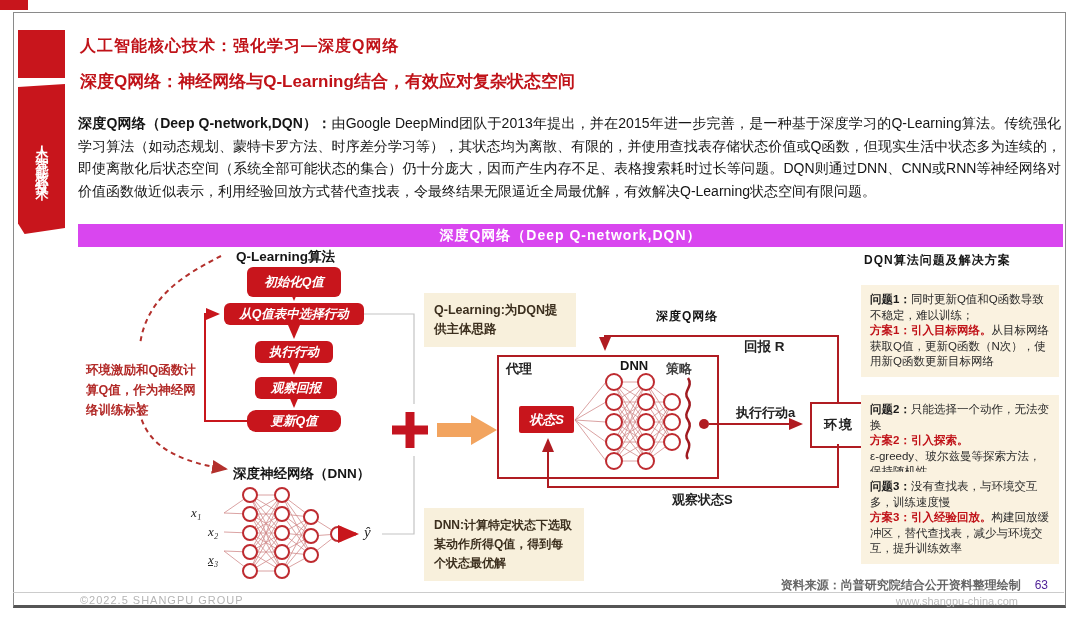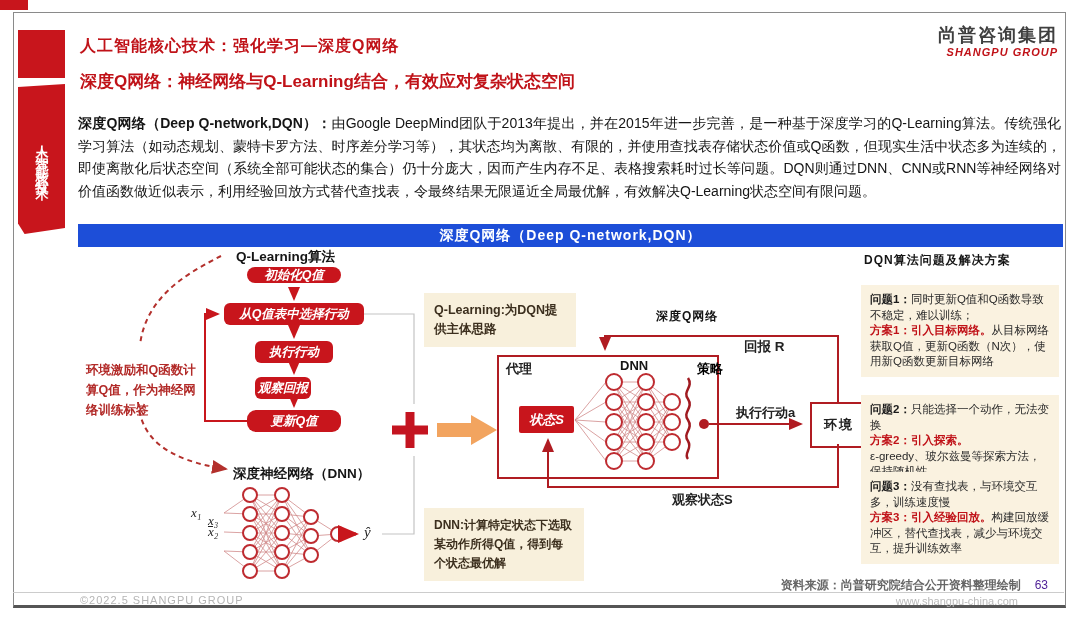--- a/index.html
+++ b/index.html
@@ -14,46 +14,46 @@
          display:flex;align-items:center;justify-content:center;}
   .side-ribbon span{writing-mode:vertical-rl;color:#fff;font-size:13px;font-weight:bold;letter-spacing:6px;}
   .logo{position:absolute;right:22px;top:26px;text-align:right;line-height:1.1;}
   .logo .cn{font-size:18px;font-weight:800;color:#3f3f3f;letter-spacing:2px;}
   .logo .en{font-size:11px;font-weight:800;font-style:italic;color:#c01218;letter-spacing:1px;}
   .title{position:absolute;left:80px;top:36px;font-size:16px;font-weight:900;color:#c01218;letter-spacing:1px;}
   .subtitle{position:absolute;left:80px;top:70px;font-size:17px;font-weight:800;color:#c01218;}
   .intro{position:absolute;left:78px;top:98px;width:983px;font-size:14px;line-height:22.5px;
          text-align:justify;color:#151515;font-weight:500;}
   .intro b{font-weight:800;}
-  .banner{position:absolute;left:78px;top:224px;width:985px;height:23px;background:#1d4ed8;color:#fff;
+  .banner{position:absolute;left:78px;top:224px;width:985px;height:23px;background:#d946ef;color:#fff;
          display:flex;align-items:center;justify-content:center;font-size:14px;font-weight:bold;letter-spacing:1px;}
   svg.overlay{position:absolute;left:0;top:0;z-index:1;pointer-events:none;}
   .abs{position:absolute;z-index:2;}
   .fc-title{left:236px;top:248px;font-size:13.5px;font-weight:800;color:#151515;}
   .fbox{background:#c8151c;color:#fff;border-radius:6px;text-align:center;font-size:12.5px;
         font-weight:bold;font-style:italic;display:flex;align-items:center;justify-content:center;}
-  .step0{left:247px;top:267px;width:94px;height:16px;border-radius:8px;}
+  .step0{left:247px;top:267px;width:94px;height:30px;}
   .step1{left:224px;top:303px;width:140px;height:22px;}
   .step2{left:255px;top:341px;width:78px;height:22px;}
-  .step3{left:255px;top:377px;width:56px;height:22px;}
+  .step3{left:255px;top:377px;width:82px;height:22px;}
   .step4{left:247px;top:410px;width:94px;height:22px;border-radius:9px;}
   .env-note{left:86px;top:360px;width:118px;color:#b22a28;font-size:12.5px;font-weight:700;line-height:20px;}
   .cream{background:#f8f0dc;color:#3c2f1e;font-weight:700;font-size:12.5px;line-height:19px;padding:8px 10px;}
   .q-note{left:424px;top:293px;width:132px;}
   .dnn-note{left:424px;top:508px;width:140px;font-size:12px;}
   .dnn-title{left:233px;top:465px;font-size:13.5px;font-weight:800;color:#151515;}
   .nn-in{font-family:"Liberation Serif","DejaVu Serif",serif;font-style:italic;font-size:13px;color:#222;}
-  .in1{left:191px;top:505px;} .in2{left:208px;top:524px;} .in3{left:208px;top:513px;text-decoration:underline;}
+  .in1{left:191px;top:505px;} .in2{left:208px;top:524px;} .in3{left:208px;top:552px;text-decoration:underline;}
   .yout{left:364px;top:524px;font-family:"Liberation Serif","DejaVu Serif",serif;font-style:italic;
         font-size:15px;color:#222;}
   .dqn-title{left:656px;top:308px;font-size:12px;font-weight:800;color:#151515;letter-spacing:1px;}
   .agent-box{left:497px;top:355px;width:218px;height:120px;border:2px solid #b01c22;}
   .agent-label{left:506px;top:360px;font-size:13px;font-weight:700;color:#222;}
   .dnn-label{left:620px;top:358px;font-size:13px;font-weight:800;color:#151515;}
-  .policy-label{left:666px;top:360px;font-size:13px;font-weight:700;color:#000000;margin-left:31px;}
+  .policy-label{left:666px;top:360px;font-size:13px;font-weight:700;color:#404040;}
   .state-box{left:519px;top:406px;width:55px;height:27px;border-radius:2px;font-size:13px;}
   .envbox{left:810px;top:402px;width:54px;height:42px;border:2px solid #b01c22;display:flex;
           align-items:center;justify-content:center;font-size:13px;font-weight:700;color:#222;letter-spacing:2px;}
   .reward-label{left:744px;top:338px;font-size:13.5px;font-weight:700;color:#222;}
   .action-label{left:736px;top:404px;font-size:13px;font-weight:700;color:#222;}
   .observe-label{left:672px;top:491px;font-size:13px;font-weight:700;color:#222;}
   .panel-title{left:864px;top:252px;font-size:12px;font-weight:800;color:#151515;letter-spacing:1px;}
   .pbox{left:861px;width:180px;background:#faf2e0;padding:7px 9px;font-size:11.5px;line-height:15.5px;color:#2a2a2a;}
   .pbox .pl{font-weight:800;color:#1a1a1a;}
   .pbox .sl{font-weight:800;color:#c01218;}
@@ -69,24 +69,20 @@
 
 <div class="slide">
   <div class="frame"></div>
   <div class="corner-red"></div>
 
   <div class="side-top"></div>
   <div class="side-ribbon">
     <span>人工智能核心技术</span>
   </div>
 
-  <div class="logo">
-    <div class="cn">尚普咨询集团</div>
-    <div class="en">SHANGPU GROUP</div>
-  </div>
 
   <div class="title">人工智能核心技术：强化学习—深度Q网络</div>
   <div class="subtitle">深度Q网络：神经网络与Q-Learning结合，有效应对复杂状态空间</div>
   <p class="intro"><b>深度Q网络（Deep Q-network,DQN）：</b><span>由Google DeepMind团队于2013年提出，并在2015年进一步完善，是一种基于深度学习的Q-Learning算法。传统强化学习算法（如动态规划、蒙特卡罗方法、时序差分学习等），其状态均为离散、有限的，并使用查找表存储状态价值或Q函数，但现实生活中状态多为连续的，即使离散化后状态空间（系统全部可能状态的集合）仍十分庞大，因而产生内存不足、表格搜索耗时过长等问题。DQN则通过DNN、CNN或RNN等神经网络对价值函数做近似表示，利用经验回放方式替代查找表，令最终结果无限逼近全局最优解，有效解决Q-Learning状态空间有限问题。</span></p>
 
   <div class="banner">
     <span>深度Q网络（Deep Q-network,DQN）</span>
   </div>
 
   <svg class="overlay" width="1080" height="623" viewBox="0 0 1080 623">

